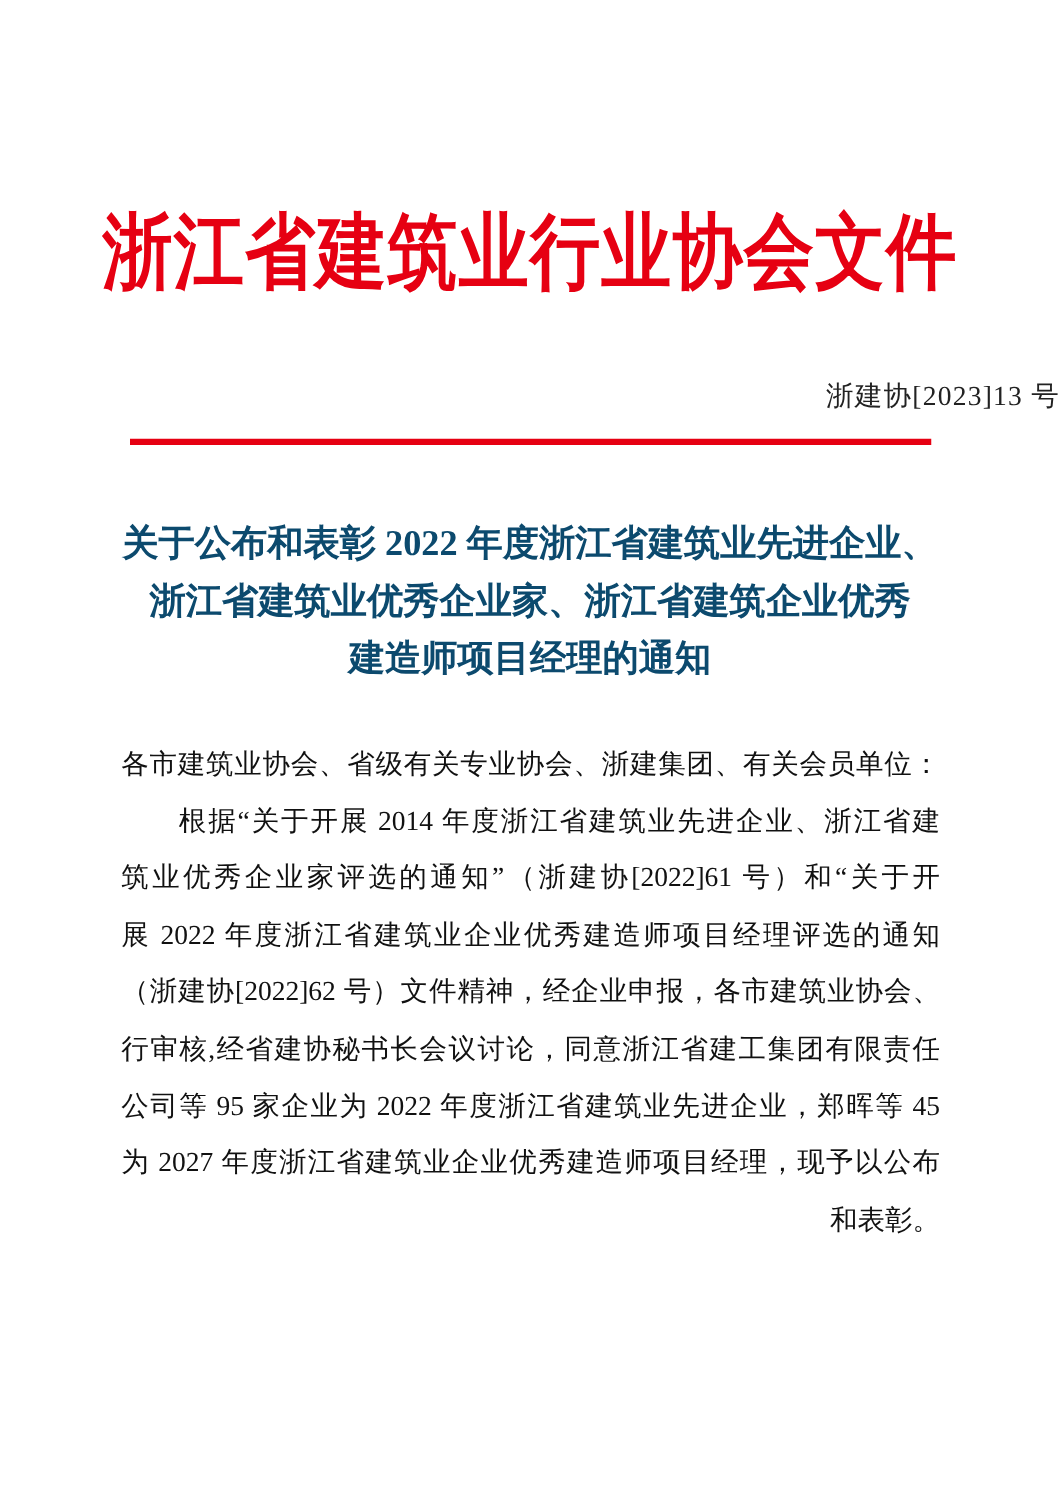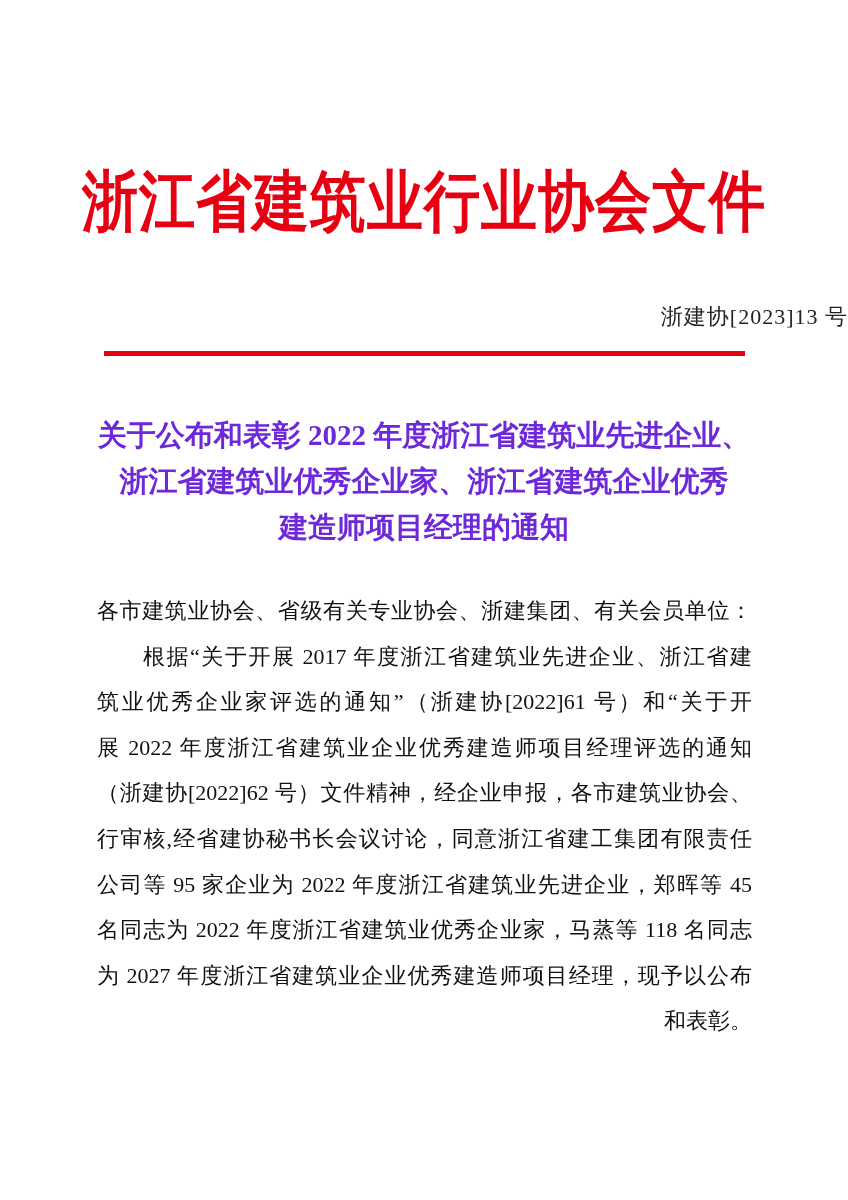--- a/index.html
+++ b/index.html
@@ -36,21 +36,21 @@
     top: 351px; left: 104px;
     width: 641px; height: 5px;
   }
 
   .notice-title {
     top: 412px; left: 60px; width: 728px;
     text-align: center;
     font-weight: bold;
     font-size: 29px;
     line-height: 46px;
-    color: #6d28d9;
+    color: #0c4a6e;
   }
 
   .body-block {
     top: 588px; left: 97px; width: 655px;
     font-size: 22px;
     line-height: 45.6px;
     color: #111;
   }
   .bline { width: 100%; }
   .jline { text-align: justify; text-align-last: justify; }
@@ -67,22 +67,21 @@
 <div class="abs red-rule" style="background: rgb(230, 0, 18);"></div>
 
 <div class="abs notice-title">
   <div>关于公布和表彰 2022 年度浙江省建筑业先进企业、</div>
   <div>浙江省建筑业优秀企业家、浙江省建筑企业优秀</div>
   <div>建造师项目经理的通知</div>
 </div>
 
 <div class="abs body-block">
   <div class="bline jline">各市建筑业协会、省级有关专业协会、浙建集团、有关会员单位：</div>
-  <div class="bline jline indent">根据“关于开展 2017 年度浙江省建筑业先进企业、浙江省建</div>
+  <div class="bline jline indent">根据“关于开展 2014 年度浙江省建筑业先进企业、浙江省建</div>
   <div class="bline jline">筑业优秀企业家评选的通知”（浙建协[2022]61 号）和“关于开</div>
   <div class="bline jline">展 2022 年度浙江省建筑业企业优秀建造师项目经理评选的通知</div>
   <div class="bline jline">（浙建协[2022]62 号）文件精神，经企业申报，各市建筑业协会、</div>
   <div class="bline jline">行审核,经省建协秘书长会议讨论，同意浙江省建工集团有限责任</div>
   <div class="bline jline">公司等 95 家企业为 2022 年度浙江省建筑业先进企业，郑晖等 45</div>
-  <div class="bline jline">名同志为 2022 年度浙江省建筑业优秀企业家，马蒸等 118 名同志</div>
   <div class="bline jline">为 2027 年度浙江省建筑业企业优秀建造师项目经理，现予以公布</div>
   <div class="bline lastline">和表彰。</div>
 </div>
 
 </body></html>

